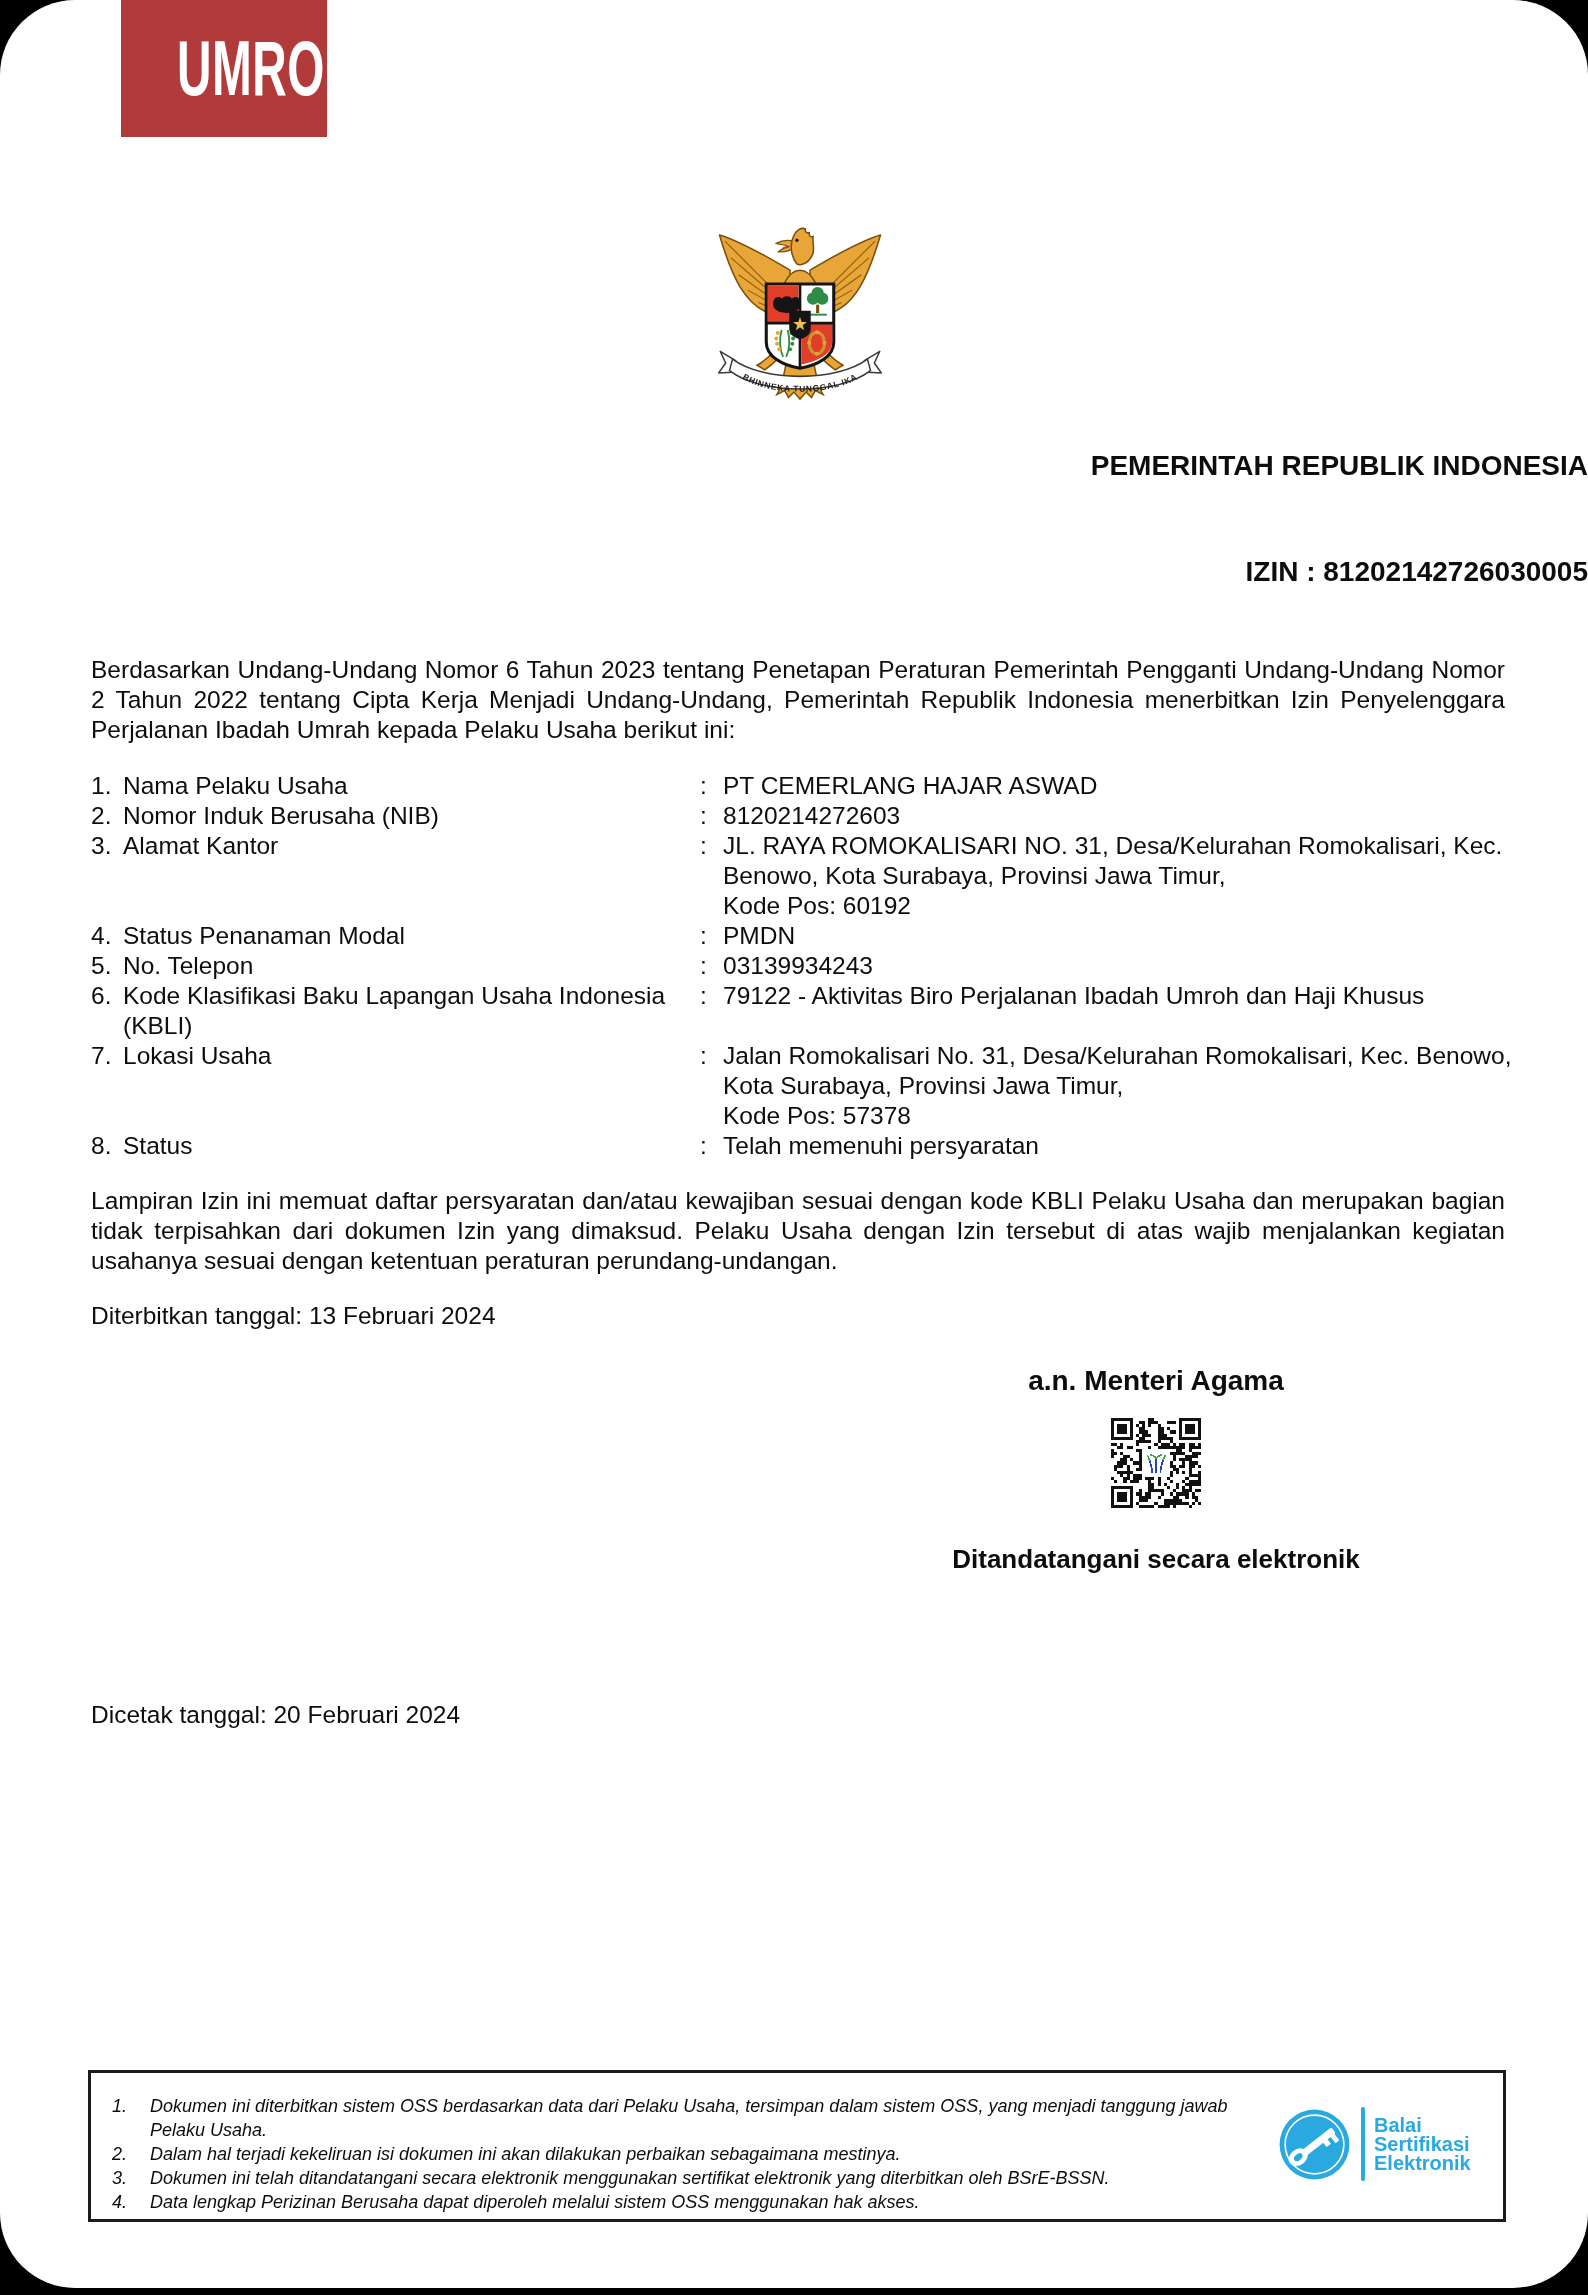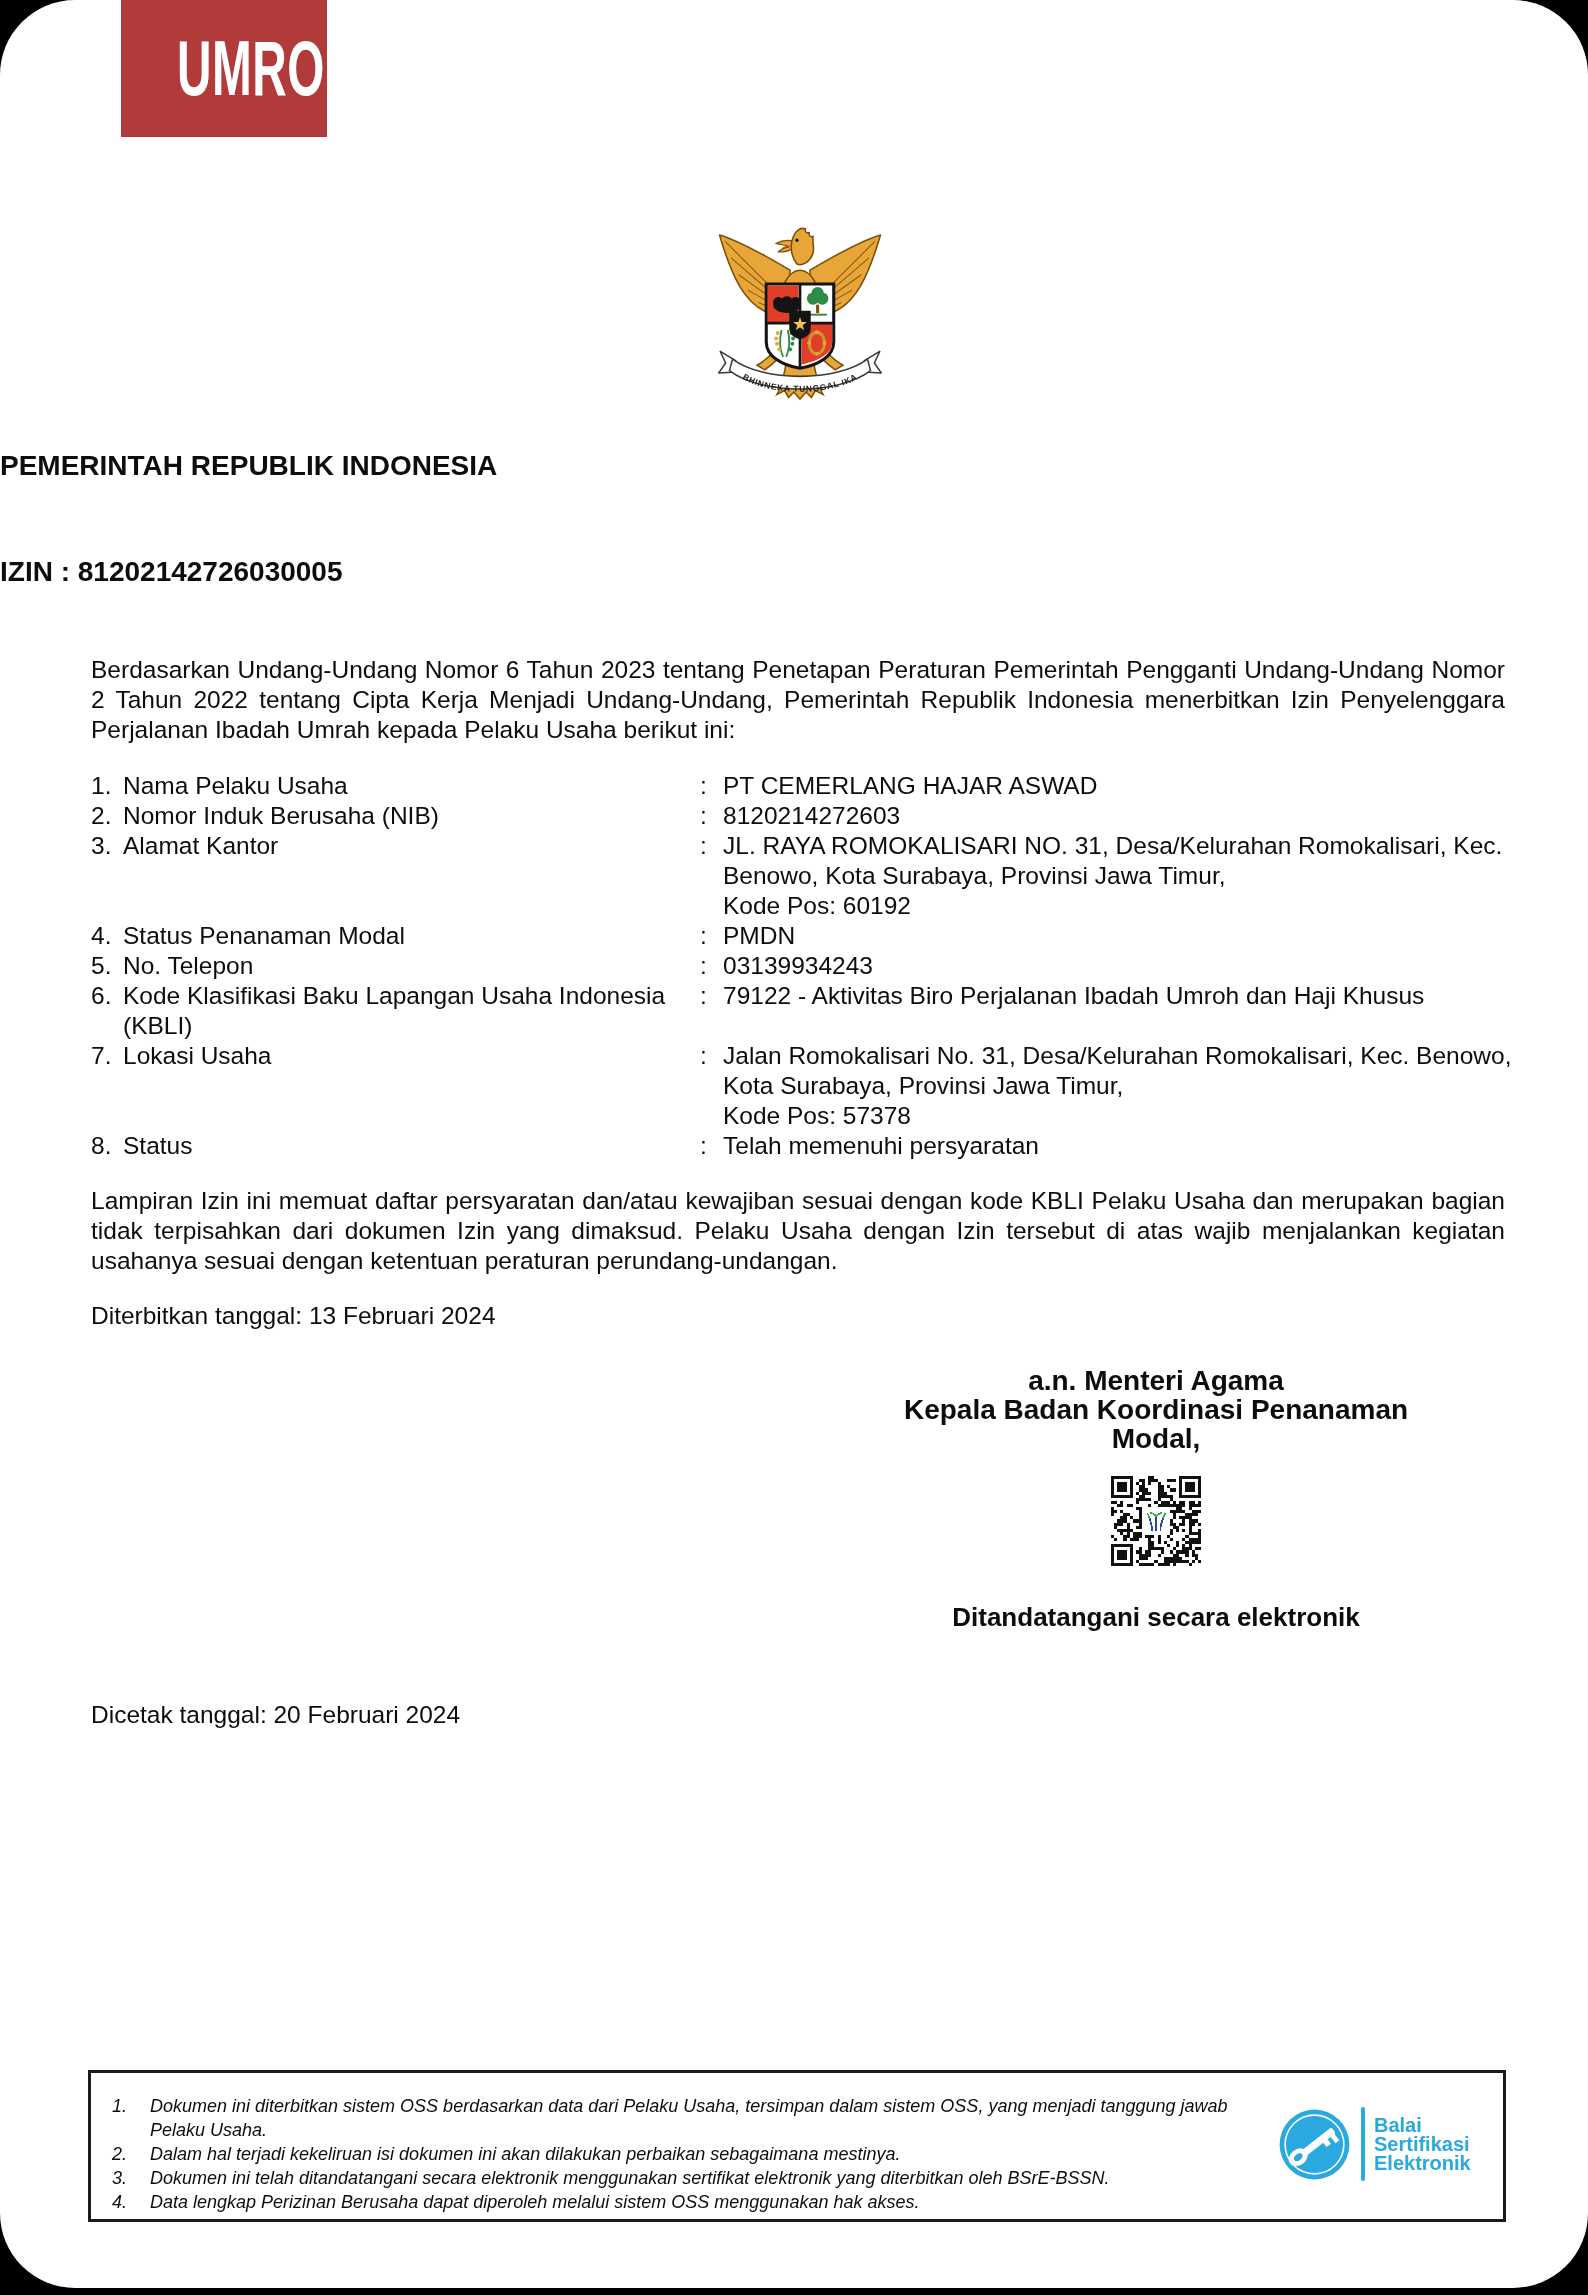--- a/index.html
+++ b/index.html
@@ -13,21 +13,21 @@
   .badge{left:121px;top:0;width:206px;height:137px;background:#B13B3B;
          display:flex;align-items:center;justify-content:flex-start;}
   .badge span{font-weight:700;font-size:77px;color:#ffffff;transform:scaleX(.62);
               letter-spacing:0.8px;white-space:nowrap;}
 
   
   .emblem{left:708px;top:207px;width:184px;height:200px;}
   .emblem svg{width:100%;height:100%;}
 
   
-  .t-line{left:0;width:1588px;text-align:left;font-weight:700;font-size:28px;line-height:35px;}
+  .t-line{left:0;width:1588px;text-align:right;font-weight:700;font-size:28px;line-height:35px;}
   .t-gov{top:448px;} .t-doc{top:518px;} .t-izin{top:554px;}
 
   
   .para{left:91px;width:1414px;font-size:24.5px;line-height:30px;text-align:justify;}
   .intro{top:655px;} .closing{top:1186px;}
   .dateline{left:91px;font-size:24.5px;line-height:30px;}
   .issued{top:1301px;} .printed{top:1700px;}
 
   
   .fields{left:91px;top:771px;width:1428px;font-size:24.5px;line-height:30px;}
@@ -210,21 +210,20 @@
         <span class="fval">Telah memenuhi persyaratan</span>
       </div>
     </div>
 
     <div class="abs para closing">Lampiran Izin ini memuat daftar persyaratan dan/atau kewajiban sesuai dengan kode KBLI Pelaku Usaha dan merupakan bagian tidak terpisahkan dari dokumen Izin yang dimaksud. Pelaku Usaha dengan Izin tersebut di atas wajib menjalankan kegiatan usahanya sesuai dengan ketentuan peraturan perundang-undangan.</div>
 
     <div class="abs dateline issued">Diterbitkan tanggal: 13 Februari 2024</div>
 
     <div class="abs sig">
       <div class="sig-line">a.n. Menteri Agama</div>
-      <div class="sig-line">Kepala Badan Koordinasi Penanaman Modal,</div>
       <div class="qrwrap">
         <svg id="qr-svg" viewBox="0 0 114 114">
             <rect x="47.172413793103445" y="0" width="3.9310344827586206" height="3.9310344827586206" fill="#111"></rect>
             <rect x="51.103448275862064" y="0" width="3.9310344827586206" height="3.9310344827586206" fill="#111"></rect>
             <rect x="35.37931034482759" y="3.9310344827586206" width="3.9310344827586206" height="3.9310344827586206" fill="#111"></rect>
             <rect x="39.310344827586206" y="3.9310344827586206" width="3.9310344827586206" height="3.9310344827586206" fill="#111"></rect>
             <rect x="47.172413793103445" y="3.9310344827586206" width="3.9310344827586206" height="3.9310344827586206" fill="#111"></rect>
             <rect x="51.103448275862064" y="3.9310344827586206" width="3.9310344827586206" height="3.9310344827586206" fill="#111"></rect>
             <rect x="55.03448275862069" y="3.9310344827586206" width="3.9310344827586206" height="3.9310344827586206" fill="#111"></rect>
             <rect x="70.75862068965517" y="3.9310344827586206" width="3.9310344827586206" height="3.9310344827586206" fill="#111"></rect>

